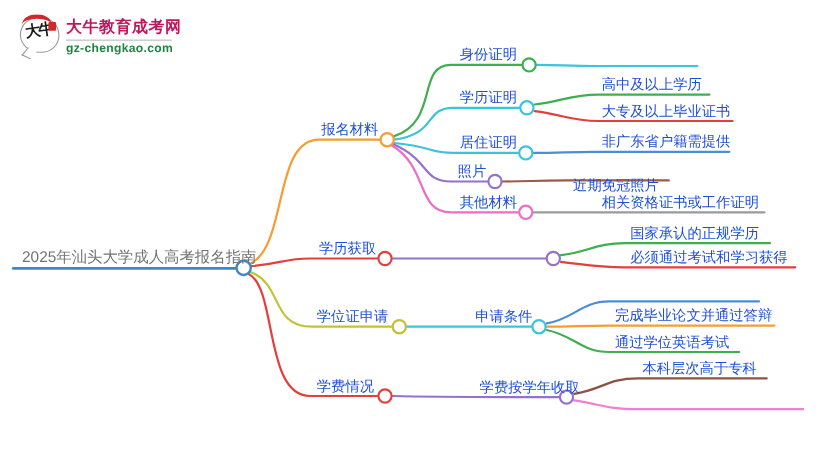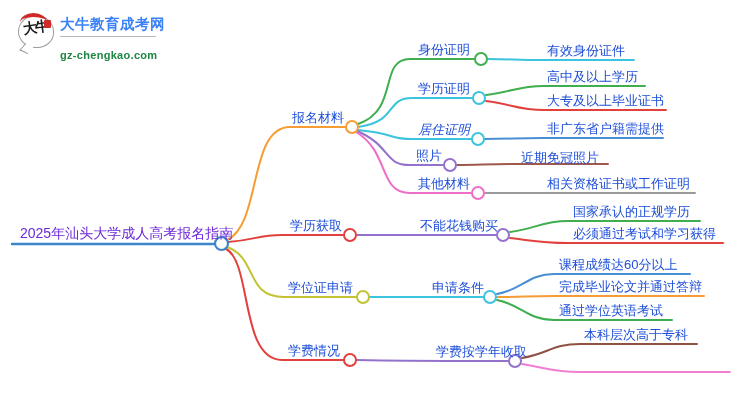--- a/index.html
+++ b/index.html
@@ -5,21 +5,21 @@
   html,body{margin:0;padding:0;background:#fff;}
   #stage{
     position:relative;width:750px;height:410px;background:#ffffff;
     font-family:"Liberation Sans","DejaVu Sans",sans-serif;overflow:hidden;
   }
   #wires{position:absolute;left:0;top:0;width:750px;height:410px;}
   .lbl{
     position:absolute;color:#1d4ed8;font-size:13px;line-height:16px;
     white-space:nowrap;letter-spacing:0;
   }
-  .root-lbl{font-size:14px;color:#6d28d9;}
+  .root-lbl{font-size:14px;color:#737373;}
   
   #logo{position:absolute;left:18px;top:15px;display:flex;align-items:flex-start;}
   .bubble{
     position:relative;width:34px;height:31px;background:#fff;
     border:1.5px solid #9a9a9a;border-radius:50% 50% 46% 50%;
   }
   .bubble .arc{
     position:absolute;left:1px;top:-3px;width:27px;height:15px;
     border:0;border-top:4.5px solid #cf2a28;border-radius:50%;
   }
@@ -100,48 +100,45 @@
   </svg>
 
   <div id="logo">
     <div class="bubble">
       <div class="arc"></div>
       <div class="daniu">大牛</div>
       <div class="seal"></div>
       <div class="tail"></div>
     </div>
     <div class="logo-text">
-      <div class="logo-title" style="color:#3b82f6;">大牛教育成考网</div>
+      <div class="logo-title" style="color:#be185d;">大牛教育成考网</div>
       <div class="logo-divider"></div>
-      <div class="logo-sub" style="color:#1e8542;margin-top:11px;">gz-chengkao.com</div>
+      <div class="logo-sub" style="color:#1e8542;">gz-chengkao.com</div>
     </div>
   </div>
 
   <div class="lbl root-lbl" style="left:20px;top:225px;">2025年汕头大学成人高考报名指南</div>
 
   <div class="lbl" style="left:292px;top:110px;">报名材料</div>
   <div class="lbl" style="left:290px;top:218px;">学历获取</div>
   <div class="lbl" style="left:288px;top:280px;">学位证申请</div>
   <div class="lbl" style="left:288px;top:343px;">学费情况</div>
 
   <div class="lbl" style="left:418px;top:42px;">身份证明</div>
   <div class="lbl" style="left:418px;top:81px;">学历证明</div>
-  <div class="lbl" style="left:418px;top:122px;font-style:italic;">居住证明</div>
+  <div class="lbl" style="left:418px;top:122px;">居住证明</div>
   <div class="lbl" style="left:416px;top:148px;">照片</div>
   <div class="lbl" style="left:418px;top:176px;">其他材料</div>
-  <div class="lbl" style="left:420px;top:218px;">不能花钱购买</div>
   <div class="lbl" style="left:432px;top:280px;">申请条件</div>
   <div class="lbl" style="left:436px;top:344px;">学费按学年收取</div>
 
-  <div class="lbl" style="left:547px;top:43px;">有效身份证件</div>
   <div class="lbl" style="left:547px;top:69px;">高中及以上学历</div>
   <div class="lbl" style="left:547px;top:93px;">大专及以上毕业证书</div>
   <div class="lbl" style="left:547px;top:121px;">非广东省户籍需提供</div>
-  <div class="lbl" style="left:521px;top:151px;font-family:Liberation Mono, monospace;">近期免冠照片</div>
+  <div class="lbl" style="left:521px;top:161px;">近期免冠照片</div>
   <div class="lbl" style="left:573px;top:204px;">国家承认的正规学历</div>
   <div class="lbl" style="left:547px;top:176px;">相关资格证书或工作证明</div>
   <div class="lbl" style="left:573px;top:226px;">必须通过考试和学习获得</div>
-  <div class="lbl" style="left:559px;top:257px;">课程成绩达60分以上</div>
   <div class="lbl" style="left:559px;top:279px;">完成毕业论文并通过答辩</div>
   <div class="lbl" style="left:559px;top:303px;">通过学位英语考试</div>
   <div class="lbl" style="left:584px;top:327px;">本科层次高于专科</div>
 
 </div>
 
 </body></html>

